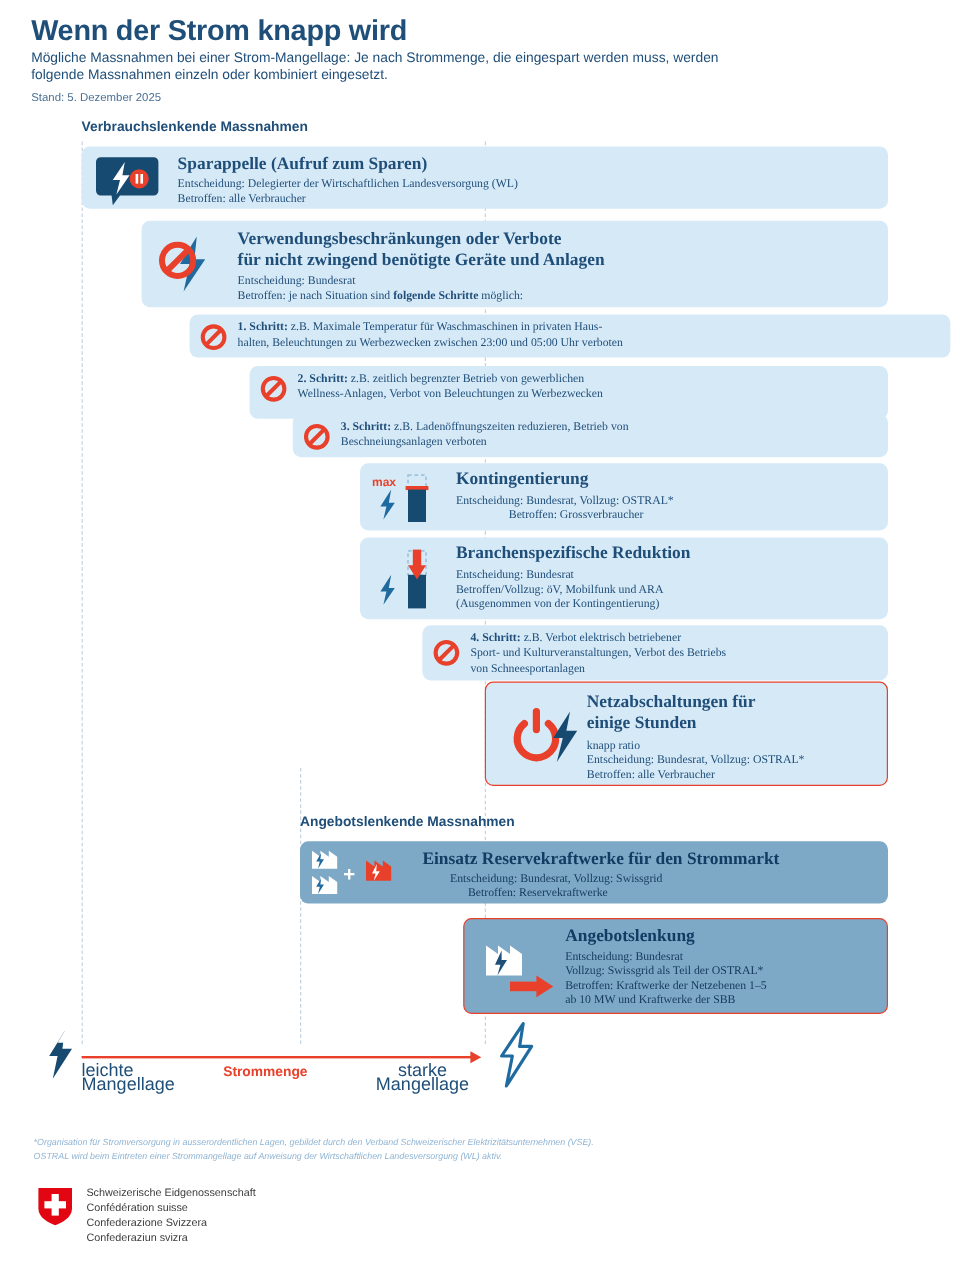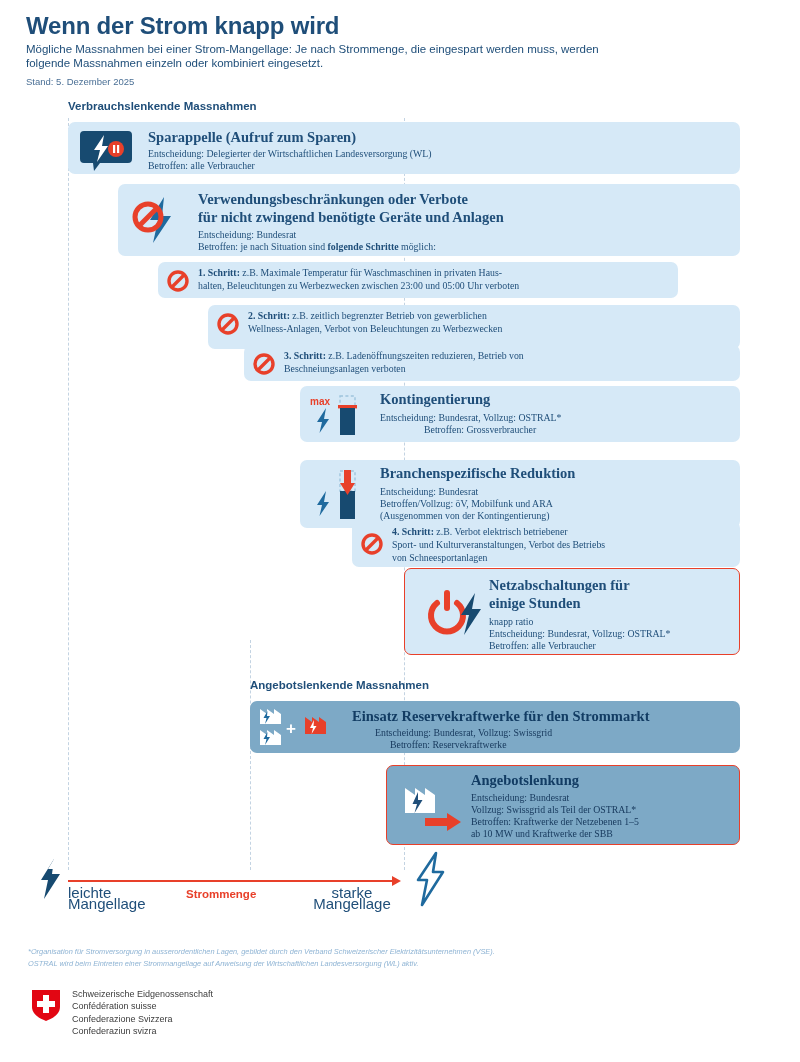--- a/index.html
+++ b/index.html
@@ -122,21 +122,21 @@
       </svg>
     </span>
     <div class="bd h1t" style="left:80px;top:7px;">Verwendungsbeschränkungen oder Verbote</div>
     <div class="bd h1t" style="left:80px;top:25px;">für nicht zwingend benötigte Geräte und Anlagen</div>
     <div class="bd sub" style="left:80px;top:45px;">Entscheidung: Bundesrat</div>
     <div class="bd sub" style="left:80px;top:57px;">
       <span>Betroffen: je nach Situation sind </span><b>folgende Schritte</b><span> möglich:</span>
     </div>
   </div>
 
-  <div class="box light" style="left:158px;top:262px;width:520px;height:36px;">
+  <div class="box light" style="left:158px;top:262px;width:634px;height:36px;">
     <span style="position:absolute;left:8px;top:7px;">
       <svg width="24" height="24" viewBox="0 0 24 24">
         <circle cx="12" cy="12" r="9" fill="none" stroke="#e8402a" stroke-width="3.4"></circle>
         <line x1="6" y1="18" x2="18" y2="6" stroke="#e8402a" stroke-width="3.4"></line>
       </svg>
     </span>
     <div class="bd step" style="left:40px;top:5px;">
       <b>1. Schritt:</b><span> z.B. Maximale Temperatur für Waschmaschinen in privaten Haus-</span>
     </div>
     <div class="bd step" style="left:40px;top:18px;">halten, Beleuchtungen zu Werbezwecken zwischen 23:00 und 05:00 Uhr verboten</div>
@@ -176,21 +176,21 @@
         <rect x="30" y="13" width="19" height="3.4" fill="#e8402a"></rect>
         <rect x="32" y="16" width="15" height="27" fill="#174a70"></rect>
         <path d="M18 16 L9 30 h5 l-2.5 11 l9.5 -14 h-5 z" fill="#1f6a9e"></path>
       </svg>
     </span>
     <div class="bd h1t" style="left:80px;top:5px;">Kontingentierung</div>
     <div class="bd sub" style="left:80px;top:26px;">Entscheidung: Bundesrat, Vollzug: OSTRAL*</div>
     <div class="bd sub" style="left:80px;top:38px;padding-left:44px;">Betroffen: Grossverbraucher</div>
   </div>
 
-  <div class="box light" style="left:300px;top:448px;width:440px;height:68px;margin-top:12px;">
+  <div class="box light" style="left:300px;top:448px;width:440px;height:68px;">
     <span style="position:absolute;left:8px;top:7px;">
       <svg width="62" height="56" viewBox="0 0 62 56">
         <rect x="32" y="4" width="15" height="20" fill="none" stroke="#9ec4dd" stroke-width="1.4" stroke-dasharray="3,2.4"></rect>
         <rect x="32" y="24" width="15" height="28" fill="#174a70"></rect>
         <rect x="36" y="3" width="7" height="14" fill="#e8402a"></rect>
         <path d="M32 16 L47 16 L39.5 28 z" fill="#e8402a"></path>
         <path d="M18 24 L9 38 h5 l-2.5 11 l9.5 -14 h-5 z" fill="#1f6a9e"></path>
       </svg>
     </span>
     <div class="bd h1t" style="left:80px;top:5px;">Branchenspezifische Reduktion</div>

